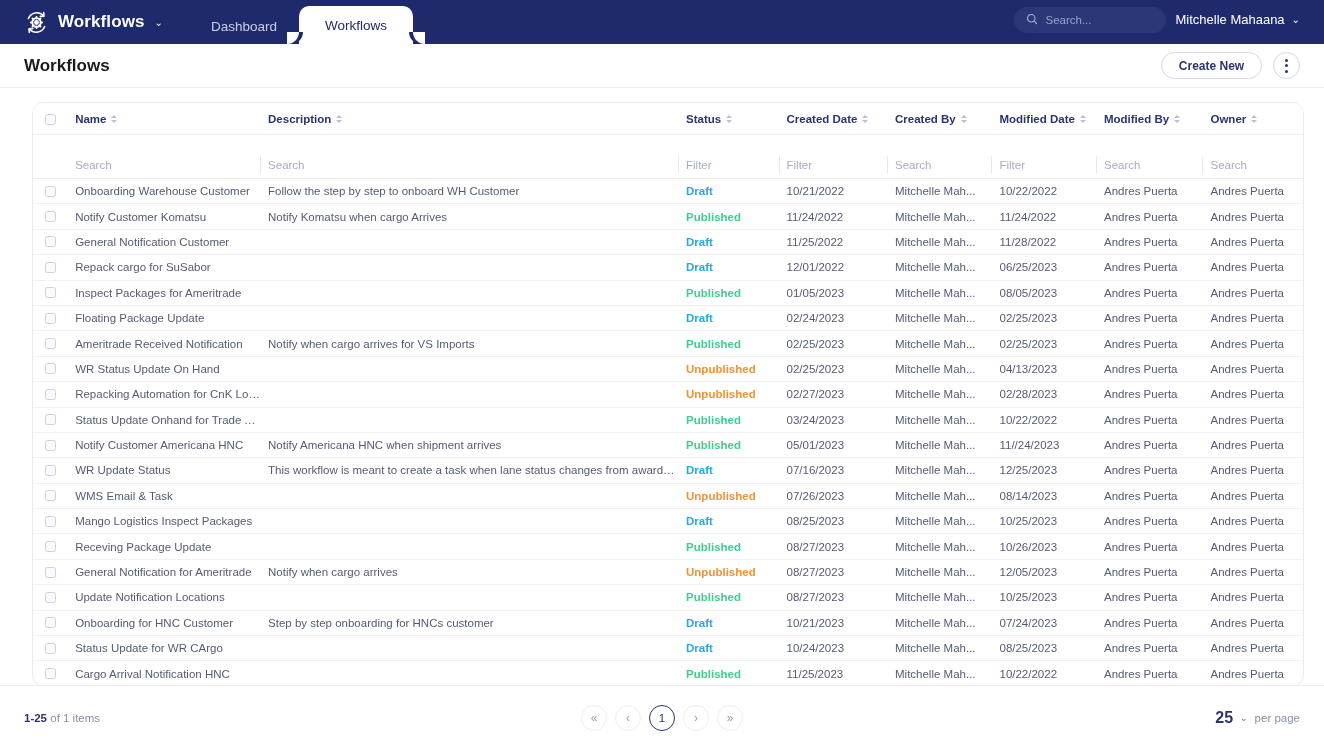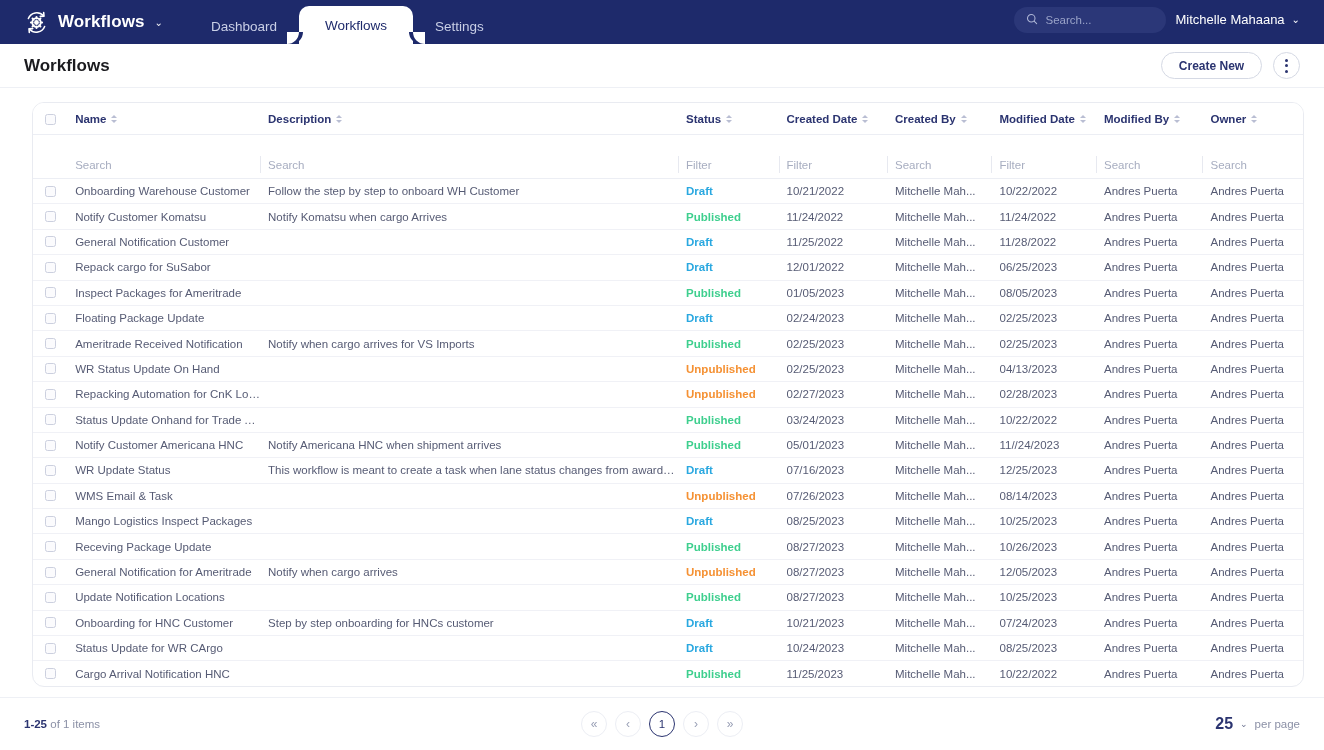--- a/index.html
+++ b/index.html
@@ -221,21 +221,21 @@
   .col-mdate{ width: 104px; }
   .col-mby  { width: 106px; }
   .col-own  { width: 100px; }
 
   .pad-l8 { padding-left: 8px !important; }
 
   
   .footer {
     position: absolute;
     left: 0; right: 0; bottom: 0;
-    height: 53px;
+    height: 65px;
     border-top: 1px solid #eef0f5;
     display: flex; align-items: center;
     padding: 8px 24px;
     background: #ffffff;
   }
   .foot-count { font-size: 11.5px; color: #8b90a6; }
   .foot-count b { color: #2b3470; font-weight: bold; }
   .pager { position: absolute; left: 0; right: 0; display: flex; justify-content: center; gap: 8px; pointer-events: none; }
   .pager > * { pointer-events: auto; }
   .pg {
@@ -275,23 +275,20 @@
       <span class="brand-text">Workflows</span>
       <span class="brand-caret">⌄</span>
     </div>
 
     <div class="navtabs">
       <div class="navtab">
         <span>Dashboard</span>
       </div>
       <div class="navtab active">
         <span>Workflows</span>
-      </div>
-      <div class="navtab">
-        <span>Settings</span>
       </div>
     </div>
 
     <div class="nav-right">
       <div class="nav-search">
         <span class="mag">
           <svg width="12" height="12" viewBox="0 0 16 16" fill="none">
             <circle cx="7" cy="7" r="5" stroke="#aeb6d6" stroke-width="1.4"></circle>
             <path d="M10.8 10.8L14.2 14.2" stroke="#aeb6d6" stroke-width="1.4" stroke-linecap="round"></path>
           </svg>

